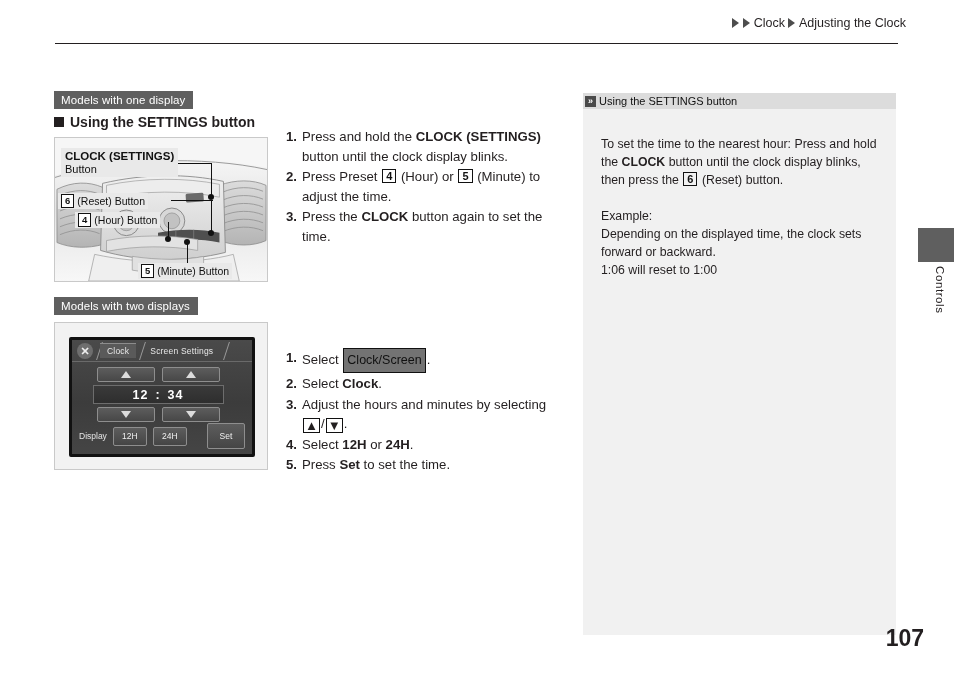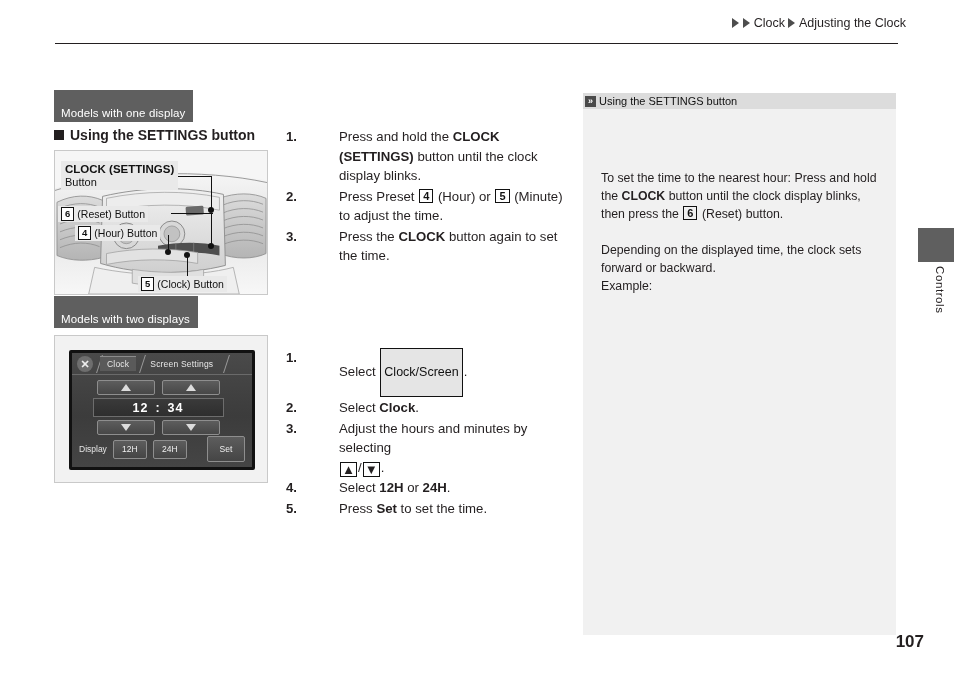--- a/index.html
+++ b/index.html
@@ -32,21 +32,21 @@
   .header-rule {
     position: absolute; left: 55px; top: 43px; width: 843px;
     border-top: 1.6px solid #231f20;
   }
 
   
   .model-badge {
     display: inline-block;
     background: #5f5f5f; color: #ffffff;
     font-size: 11.5px; line-height: 14px;
-    padding: 16px 8px 2px 7px;
+    padding: 2px 8px 2px 7px;
     letter-spacing: .1px;
     white-space: nowrap;
   }
   .sec-head {
     display: flex; align-items: center; gap: 6px;
     font-size: 14px; font-weight: bold; color: #231f20;
     margin-top: 5px;
   }
   .sq {
     width: 10px; height: 10px; background: #231f20; display: inline-block;
@@ -152,30 +152,30 @@
     display: flex; align-items: center; justify-content: center;
   }
   .ts-btn.set { margin-left: auto; min-width: 38px; height: 26px; }
 
   
   .steps { position: absolute; font-size: 13.2px; line-height: 19.5px; }
   .steps-1 { left: 286px; top: 127px; width: 282px; }
   .steps-2 { left: 286px; top: 348px; width: 282px; }
   .step { display: flex; margin-bottom: 1px; }
   .step-n { font-weight: bold; width: 16px; flex: 0 0 16px; }
-  .step-t { flex: 1; margin-left: 37px; }
+  .step-t { flex: 1; }
   .step-t b { font-weight: bold; }
   .ibox {
     display: inline-block; border: 1.3px solid #111;
     font-size: 11px; line-height: 12px; font-weight: bold;
     padding: 0 3px; margin: 0 1px; vertical-align: 1px; color: #111;
   }
   .kbox {
-    display: inline-block; border: 1.3px solid #111; background: #e5e5e5;
-    font-size: 12.5px; line-height: 15px; padding: 16px 3px;
+    display: inline-block; border: 1.3px solid #111; background: #737373;
+    font-size: 12.5px; line-height: 15px; padding: 4px 3px;
     margin: 0 1px; color: #111; vertical-align: 0px;
   }
   .abox {
     display: inline-flex; align-items: center; justify-content: center;
     border: 1.3px solid #111; background: #fff;
     width: 17px; height: 15px; margin: 0 1px; vertical-align: -2px;
   }
 
   
   .note-panel {
@@ -187,43 +187,43 @@
     display: flex; align-items: center; gap: 3px;
     background: #dcdcdc; height: 16px; padding-left: 2px;
     font-size: 11px; color: #111;
   }
   .chev {
     width: 11px; height: 11px; background: #4a4a4a; color: #fff;
     font-size: 9px; line-height: 11px; text-align: center;
     display: inline-block; font-weight: bold;
   }
   .note-body {
-    padding: 12px 14px 0 18px;
-    font-size: 12.3px; line-height: 18px; color: #231f20; margin-top: 48px;
+    padding: 26px 14px 0 18px;
+    font-size: 12.3px; line-height: 18px; color: #231f20;
   }
   .note-body b { font-weight: bold; }
   .note-body p { margin-bottom: 0; }
   .note-gap { height: 18px; }
 
   
   .chap-tab {
     position: absolute; right: 0; top: 228px;
     width: 36px; height: 34px; background: #5f5f5f;
   }
   .chap-label {
     position: absolute; right: 8px; top: 266px;
     font-size: 11.5px; color: #231f20;
     writing-mode: vertical-rl; text-orientation: mixed;
     letter-spacing: .6px;
   }
 
   
   .pageno {
     position: absolute; right: 30px; bottom: 22px;
-    font-size: 17px; font-weight: bold; color: #231f20;
+    font-size: 23px; font-weight: bold; color: #231f20;
   }
 </style>
 </head>
 <body>
 
 <div class="page">
 
   <div class="header">
     <div class="breadcrumb">
       <span class="bc-arrow"></span>
@@ -331,21 +331,21 @@
         <span>(Reset) Button</span>
       </div>
 
       <div class="callout" style="left:20px; top:74px;">
         <span class="numbox">4</span>
         <span>(Hour) Button</span>
       </div>
 
       <div class="callout" style="left:83px; top:125px;">
         <span class="numbox">5</span>
-        <span>(Clock) Button</span>
+        <span>(Minute) Button</span>
       </div>
     </div>
   </div>
 
   <div class="steps steps-1">
     <div class="step">
       <span class="step-n">1.</span>
       <span class="step-t">Press and hold the <b>CLOCK (SETTINGS)</b> button until the clock display blinks.</span>
     </div>
     <div class="step">
@@ -435,22 +435,23 @@
   </div>
 
   <div class="note-panel">
     <div class="note-head">
       <span class="chev">»</span>
       <span>Using the SETTINGS button</span>
     </div>
     <div class="note-body">
       <p>To set the time to the nearest hour: Press and hold the <b>CLOCK</b> button until the clock display blinks, then press the <span class="ibox">6</span> (Reset) button.</p>
       <div class="note-gap"></div>
+      <p>Example:</p>
       <p>Depending on the displayed time, the clock sets forward or backward.</p>
-      <p>Example:</p>
+      <p>1:06 will reset to 1:00</p>
     </div>
   </div>
 
   <div class="chap-tab"></div>
   <div class="chap-label">Controls</div>
 
   <div class="pageno">107</div>
 
 </div>
 

